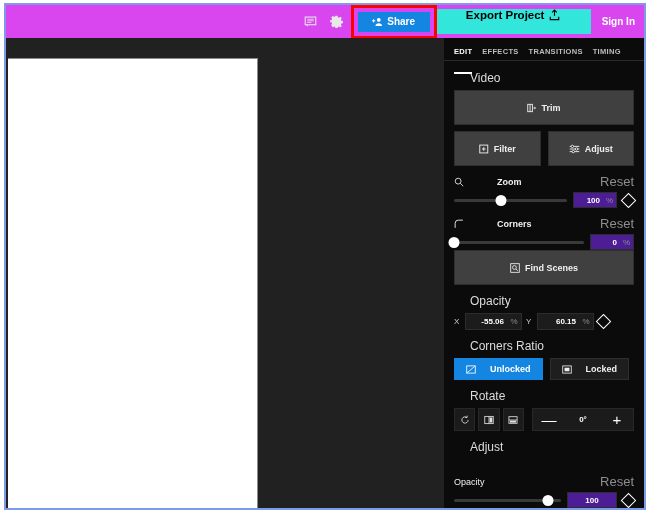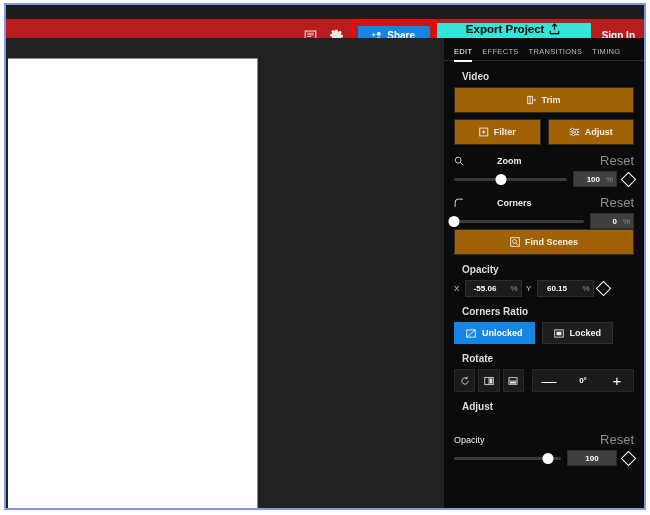--- a/index.html
+++ b/index.html
@@ -23,24 +23,24 @@
     height: 507px;
     border: 2px solid #7e9bea;
     box-sizing: border-box;
     background: #1c1c1c;
     overflow: hidden;
   }
 
   
   #top-bar {
     position: absolute;
-    left: 0; top: 14px;
+    left: 0; top: 0;
     width: 638px;
     height: 33px;
-    background: #b91c1c;
+    background: #d946ef;
     display: flex;
     align-items: center;
     justify-content: flex-end;
   }
   .tb-icon-btn {
     width: 26px;
     height: 26px;
     display: flex;
     align-items: center;
     justify-content: center;
@@ -132,51 +132,51 @@
     display: flex;
     align-items: flex-start;
     gap: 10px;
     padding: 9px 0 0 10px;
     border-bottom: 1px solid #2a2a2a;
     height: 23px;
     box-sizing: border-box;
   }
   .tab {
     font-size: 7.5px;
-    font-weight: normal;
+    font-weight: bold;
     letter-spacing: 0.3px;
     color: #bdbdbd;
-    padding-bottom: 4px;
+    padding-bottom: 16px;
     cursor: pointer;
     white-space: nowrap;
   }
   .tab.active {
     color: #ffffff;
     border-bottom: 2px solid #ffffff;
   }
   #panel-body {
     padding: 8px 10px 0 10px;
   }
   .section-label {
-    font-size: 10px;
-    font-weight: bold;
+    font-size: 12px;
+    font-weight: normal;
     color: #dcdcdc;
-    margin: 9px 0 5px 8px;
+    margin: 9px 0 5px 16px;
   }
   .section-label.first { margin-top: 2px; }
 
   .btn-row {
     display: flex;
     gap: 7px;
     margin-bottom: 6px;
   }
   .panel-btn {
     flex: 1;
-    height: 26px;
-    background: #a16207;
+    height: 35px;
+    background: #404040;
     border: 1px solid #2e2e2e;
     box-sizing: border-box;
     display: flex;
     align-items: center;
     justify-content: center;
     gap: 5px;
     font-size: 9px;
     font-weight: bold;
     color: #f0f0f0;
     cursor: pointer;
@@ -221,21 +221,21 @@
     top: -4px;
     width: 11px;
     height: 11px;
     background: #ffffff;
     border-radius: 50%;
     transform: translateX(-50%);
   }
   .num-field {
     width: 44px;
     height: 16px;
-    background: #404040;
+    background: #4c1d95;
     border: 1px solid #2c2c2c;
     box-sizing: border-box;
     display: flex;
     align-items: center;
     font-size: 8px;
     color: #ffffff;
     cursor: text;
   }
   .num-field .val {
     flex: 1;
@@ -276,42 +276,42 @@
     border: 1px solid #2c2c2c;
     box-sizing: border-box;
     display: flex;
     align-items: center;
     font-size: 8px;
     color: #ffffff;
     cursor: text;
   }
   .pos-field .val {
     flex: 1;
-    text-align: center;
+    text-align: right;
     font-weight: bold;
     padding-right: 3px;
   }
   .pos-field .unit {
     width: 14px;
     text-align: center;
     color: #8e8e8e;
   }
 
   
   .ar-row { display: flex; gap: 7px; }
   .ar-btn {
     height: 22px;
     padding: 0 11px;
     background: #1e1e1e;
     border: 1px solid #2e2e2e;
     box-sizing: border-box;
     display: flex;
     align-items: center;
     justify-content: center;
-    gap: 6px;
+    gap: 14px;
     font-size: 9px;
     font-weight: bold;
     color: #f0f0f0;
     cursor: pointer;
   }
   .ar-btn.active {
     background: #1486e2;
     border-color: #1486e2;
     color: #ffffff;
   }

